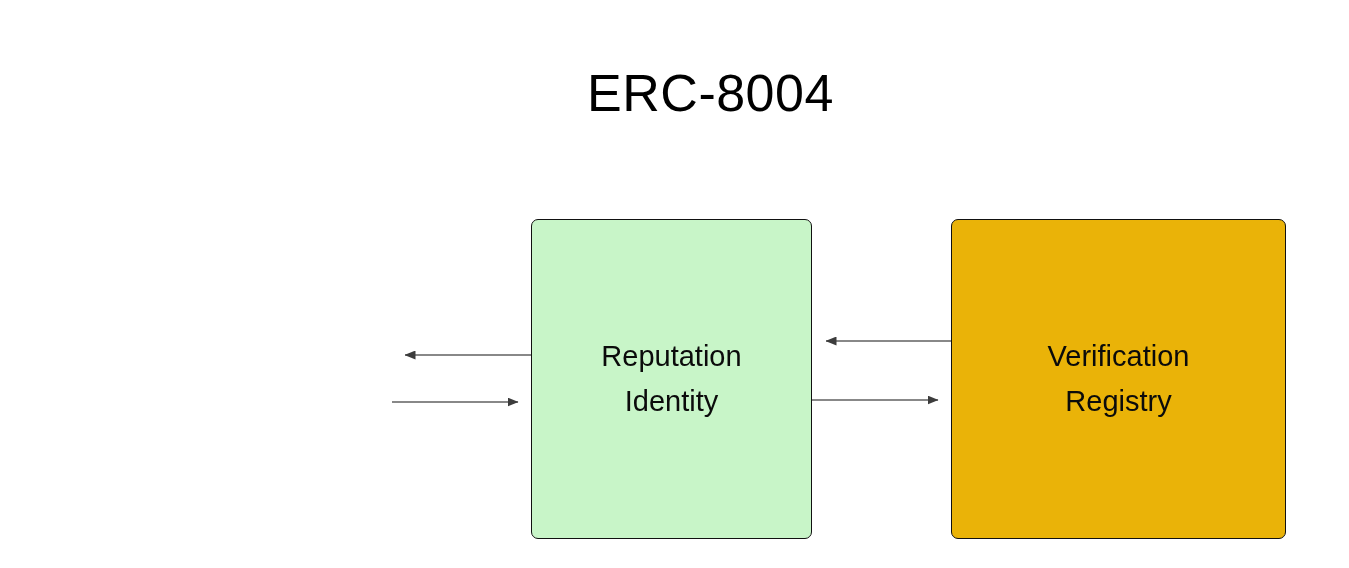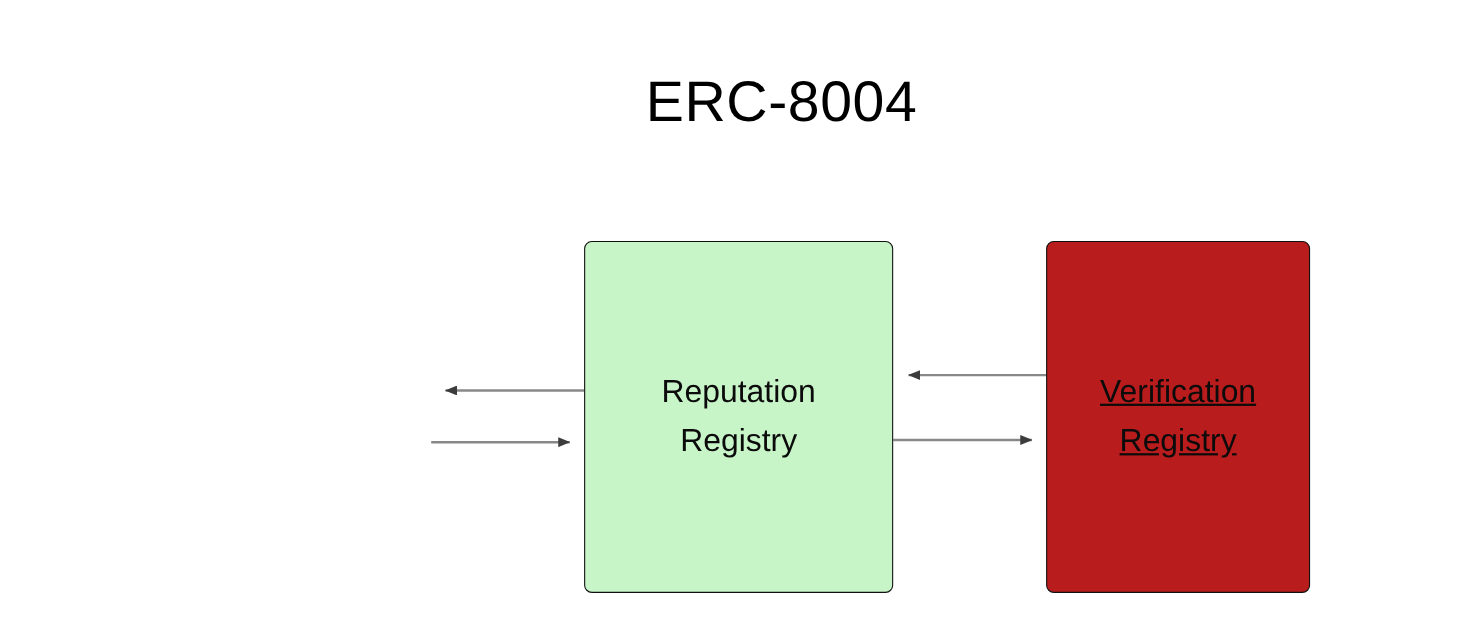--- a/index.html
+++ b/index.html
@@ -59,24 +59,23 @@
   #node-reputation {
     left: 531px;
     top: 219px;
     width: 281px;
     height: 320px;
     background: #c8f5c8;
   }
   #node-verification {
     left: 951px;
     top: 219px;
-    width: 240px;
+    width: 335px;
     height: 320px;
-    background: #b91c1c;
-    text-decoration: underline;
+    background: #eab308;
   }
   .node-label {
     display: block;
     white-space: pre-line;
   }
   .edges-layer {
     position: absolute;
     left: 0;
     top: 0;
     width: 1349px;
@@ -114,21 +113,21 @@
     </g>
 
     <g>
       <line x1="812" y1="400" x2="938" y2="400" stroke="#888888" stroke-width="2.2" marker-end="url(#arrow-right)"></line>
     </g>
   </svg>
 
 
   <div class="node" id="node-reputation">
     <span class="node-label">Reputation
-Registry</span>
+Identity</span>
   </div>
 
   <div class="node" id="node-verification">
     <span class="node-label">Verification
 Registry</span>
   </div>
 
 </div>
 
 </body></html>

